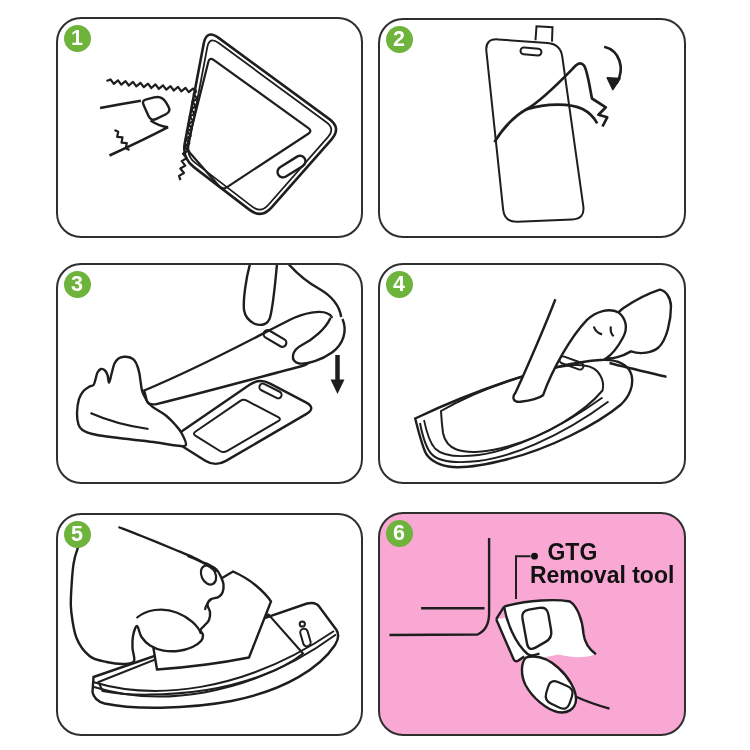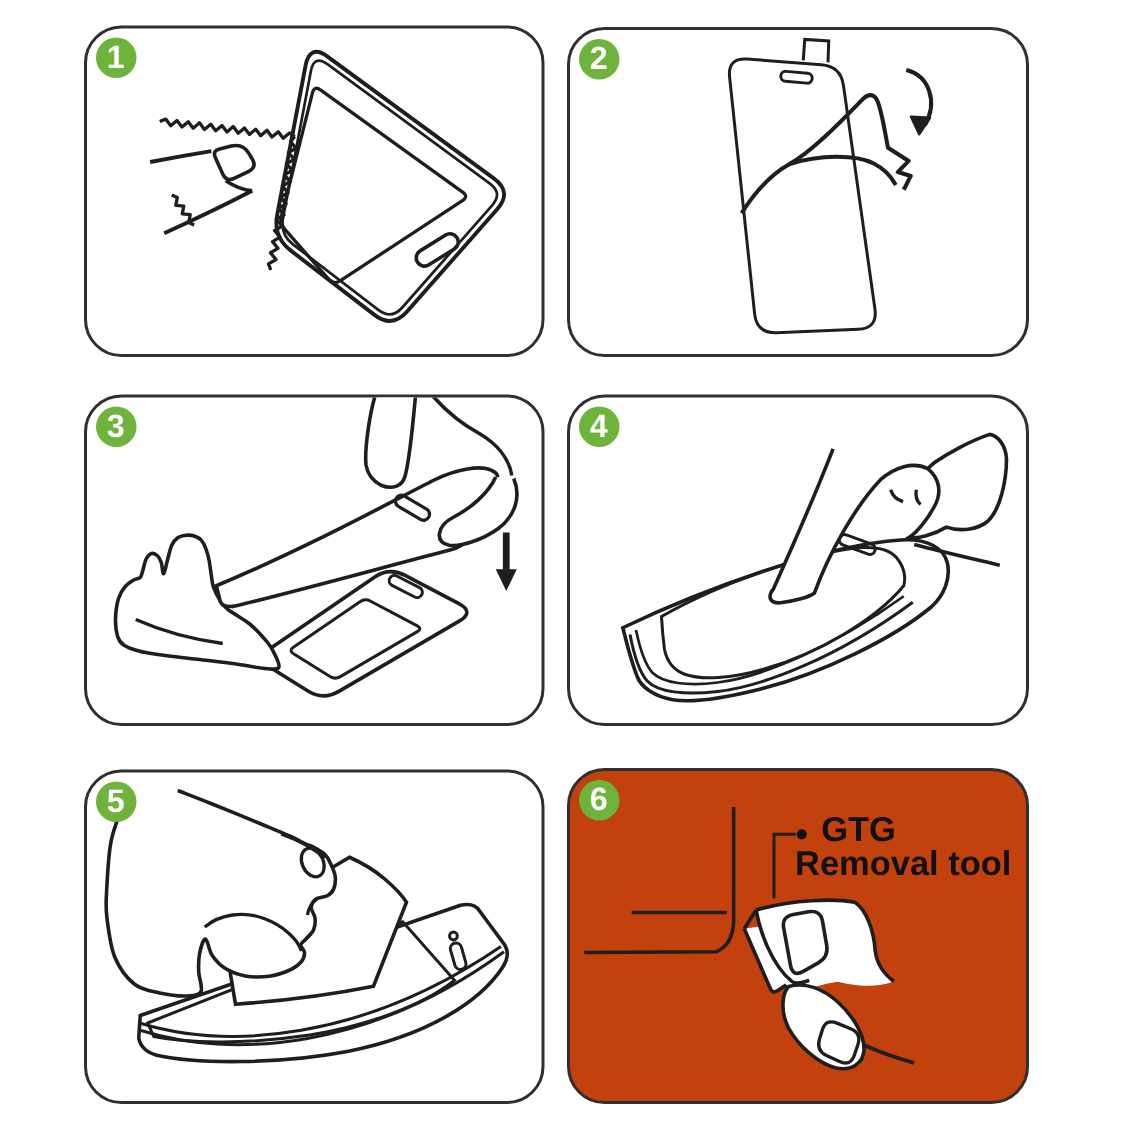--- a/index.html
+++ b/index.html
@@ -99,21 +99,21 @@
   <path d="M 62.0 13.0 C 65.8 14.5 75.7 18.2 85.0 22.0 C 94.3 25.8 109.3 31.9 118.0 35.5 C 126.7 39.1 132.2 41.3 137.0 43.5 C 141.8 45.7 144.5 47.3 147.0 48.5 C 149.5 49.7 149.8 49.3 152.0 50.5 C 154.2 51.7 158.0 53.6 160.0 55.5 C 162.0 57.4 162.8 59.5 164.0 62.0 C 165.2 64.5 166.7 67.8 167.0 70.5 C 167.3 73.2 166.8 76.4 166.0 78.5 C 165.2 80.6 164.0 81.8 162.0 83.0 C 160.0 84.2 155.8 84.2 154.0 85.5 C 152.2 86.8 151.1 88.9 151.0 91.0 C 150.9 93.1 153.2 95.5 153.5 98.0 C 153.8 100.5 153.5 103.7 152.5 106.0 C 151.5 108.3 148.9 110.3 147.5 112.0 C 146.1 113.7 144.2 114.5 144.0 116.0 C 143.8 117.5 146.4 119.2 146.5 121.0 C 146.6 122.8 146.2 125.0 144.5 127.0 C 142.8 129.0 139.6 131.4 136.0 133.0 C 132.4 134.6 127.8 136.2 123.0 136.8 C 118.2 137.4 111.9 137.5 107.0 136.6 C 102.1 135.7 97.2 133.8 93.5 131.5 C 89.8 129.2 87.2 126.2 85.0 123.0 C 82.8 119.8 81.9 112.2 80.5 112.0 C 79.1 111.8 77.2 118.3 76.5 122.0 C 75.8 125.7 75.8 129.8 76.0 134.0 C 76.2 138.2 78.8 144.3 77.5 147.0 C 76.2 149.7 72.6 149.8 68.0 150.0 C 63.4 150.2 55.8 149.3 50.0 148.0 C 44.2 146.7 38.0 146.0 33.0 142.0 C 28.0 138.0 23.0 131.3 20.0 124.0 C 17.0 116.7 15.7 105.1 14.8 98.0 C 13.9 90.9 14.1 89.5 14.5 81.5 C 14.9 73.5 15.8 58.2 17.0 50.0 C 18.2 41.8 20.4 36.8 22.0 32.0 C 23.6 27.2 25.8 23.2 26.5 21.5  Z" fill="#fff" stroke="none"></path>
   <path d="M 62.0 13.0 C 65.8 14.5 75.7 18.2 85.0 22.0 C 94.3 25.8 109.3 31.9 118.0 35.5 C 126.7 39.1 132.2 41.3 137.0 43.5 C 141.8 45.7 144.5 47.3 147.0 48.5 C 149.5 49.7 149.8 49.3 152.0 50.5 C 154.2 51.7 158.0 53.6 160.0 55.5 C 162.0 57.4 162.8 59.5 164.0 62.0 C 165.2 64.5 166.7 67.8 167.0 70.5 C 167.3 73.2 166.8 76.4 166.0 78.5 C 165.2 80.6 164.0 81.8 162.0 83.0 C 160.0 84.2 155.8 84.2 154.0 85.5 C 152.2 86.8 151.1 88.9 151.0 91.0 C 150.9 93.1 153.2 95.5 153.5 98.0 C 153.8 100.5 153.5 103.7 152.5 106.0 C 151.5 108.3 148.9 110.3 147.5 112.0 C 146.1 113.7 144.2 114.5 144.0 116.0 C 143.8 117.5 146.4 119.2 146.5 121.0 C 146.6 122.8 146.2 125.0 144.5 127.0 C 142.8 129.0 139.6 131.4 136.0 133.0 C 132.4 134.6 127.8 136.2 123.0 136.8 C 118.2 137.4 111.9 137.5 107.0 136.6 C 102.1 135.7 97.2 133.8 93.5 131.5 C 89.8 129.2 87.2 126.2 85.0 123.0 C 82.8 119.8 81.9 112.2 80.5 112.0 C 79.1 111.8 77.2 118.3 76.5 122.0 C 75.8 125.7 75.8 129.8 76.0 134.0 C 76.2 138.2 78.8 144.3 77.5 147.0 C 76.2 149.7 72.6 149.8 68.0 150.0 C 63.4 150.2 55.8 149.3 50.0 148.0 C 44.2 146.7 38.0 146.0 33.0 142.0 C 28.0 138.0 23.0 131.3 20.0 124.0 C 17.0 116.7 15.7 105.1 14.8 98.0 C 13.9 90.9 14.1 89.5 14.5 81.5 C 14.9 73.5 15.8 58.2 17.0 50.0 C 18.2 41.8 20.4 36.8 22.0 32.0 C 23.6 27.2 25.8 23.2 26.5 21.5 " stroke="#1e1e1e" fill="none" stroke-width="2.4"></path>
   <path d="M 80,104 C 90,95.5 106,93 120,98.5 C 132,103 142,112 144.5,120" stroke="#1e1e1e" fill="none" stroke-width="2.2"></path>
   <path d="M 155.5,84.5 C 151,88 149,92 148.5,96" stroke="#1e1e1e" fill="none" stroke-width="2.2"></path>
   <path d="M 131,42 C 142,46 152,51 160,58" stroke="#1e1e1e" fill="none" stroke-width="2.2"></path>
   <ellipse cx="152" cy="61" rx="7" ry="10" transform="rotate(-25 152 61)" stroke="#1e1e1e" fill="none" stroke-width="2.2"></ellipse>
   </g>
       </svg>
 <div style="position:absolute;left:5.4px;top:5.9px;width:27px;height:27px;border-radius:50%;background:#6db33c;color:#fff;text-align:center;line-height:27px;font-size:21.5px;font-weight:bold;">5</div>
 </div>
-<div style="position:absolute;box-sizing:border-box;left:378.2px;top:512.3px;width:308px;height:223.3px;border:2.6px solid #2f2f2f;border-radius:25px;background:#c2410c;">
+<div style="position:absolute;box-sizing:border-box;left:378.2px;top:512.3px;width:308px;height:223.3px;border:2.6px solid #2f2f2f;border-radius:25px;background:#f9a8d4;">
 <svg width="302" height="217.3" viewBox="0 0 302 217.3" style="position:absolute;left:0;top:0;" font-family="Liberation Sans, sans-serif">
   <g transform="translate(-1.5,-1)">
   <path d="M 110.6,25 L 110.6,100 Q 110.6,116.5 99,121.5 L 11,122" stroke="#1e1e1e" fill="none" stroke-width="2.4"></path>
   <path d="M 106,95.3 L 42.6,95.3" stroke="#1e1e1e" fill="none" stroke-width="2.4"></path>
   <path d="M 152,43.2 L 137.5,43.2 L 137.5,86" stroke="#1e1e1e" fill="none" stroke-width="2"></path>
   <circle cx="156" cy="43.2" r="3.4" fill="#111"></circle>
   <text x="169" y="47.5" font-size="23" font-weight="bold" fill="#111">GTG</text>
   <text x="151.5" y="70.5" font-size="23" font-weight="bold" fill="#111">Removal tool</text>
   <path d="M 117.7,106.2 L 136,148.1 L 150,140.5 L 132,104 Z" fill="#fff" stroke="none"></path>
   <path d="M 117.7,106.2 L 135,146 Q 136.5,149.5 140,147.5 L 150,140.5" stroke="#1e1e1e" fill="none" stroke-width="2.4" stroke-linejoin="round"></path>

